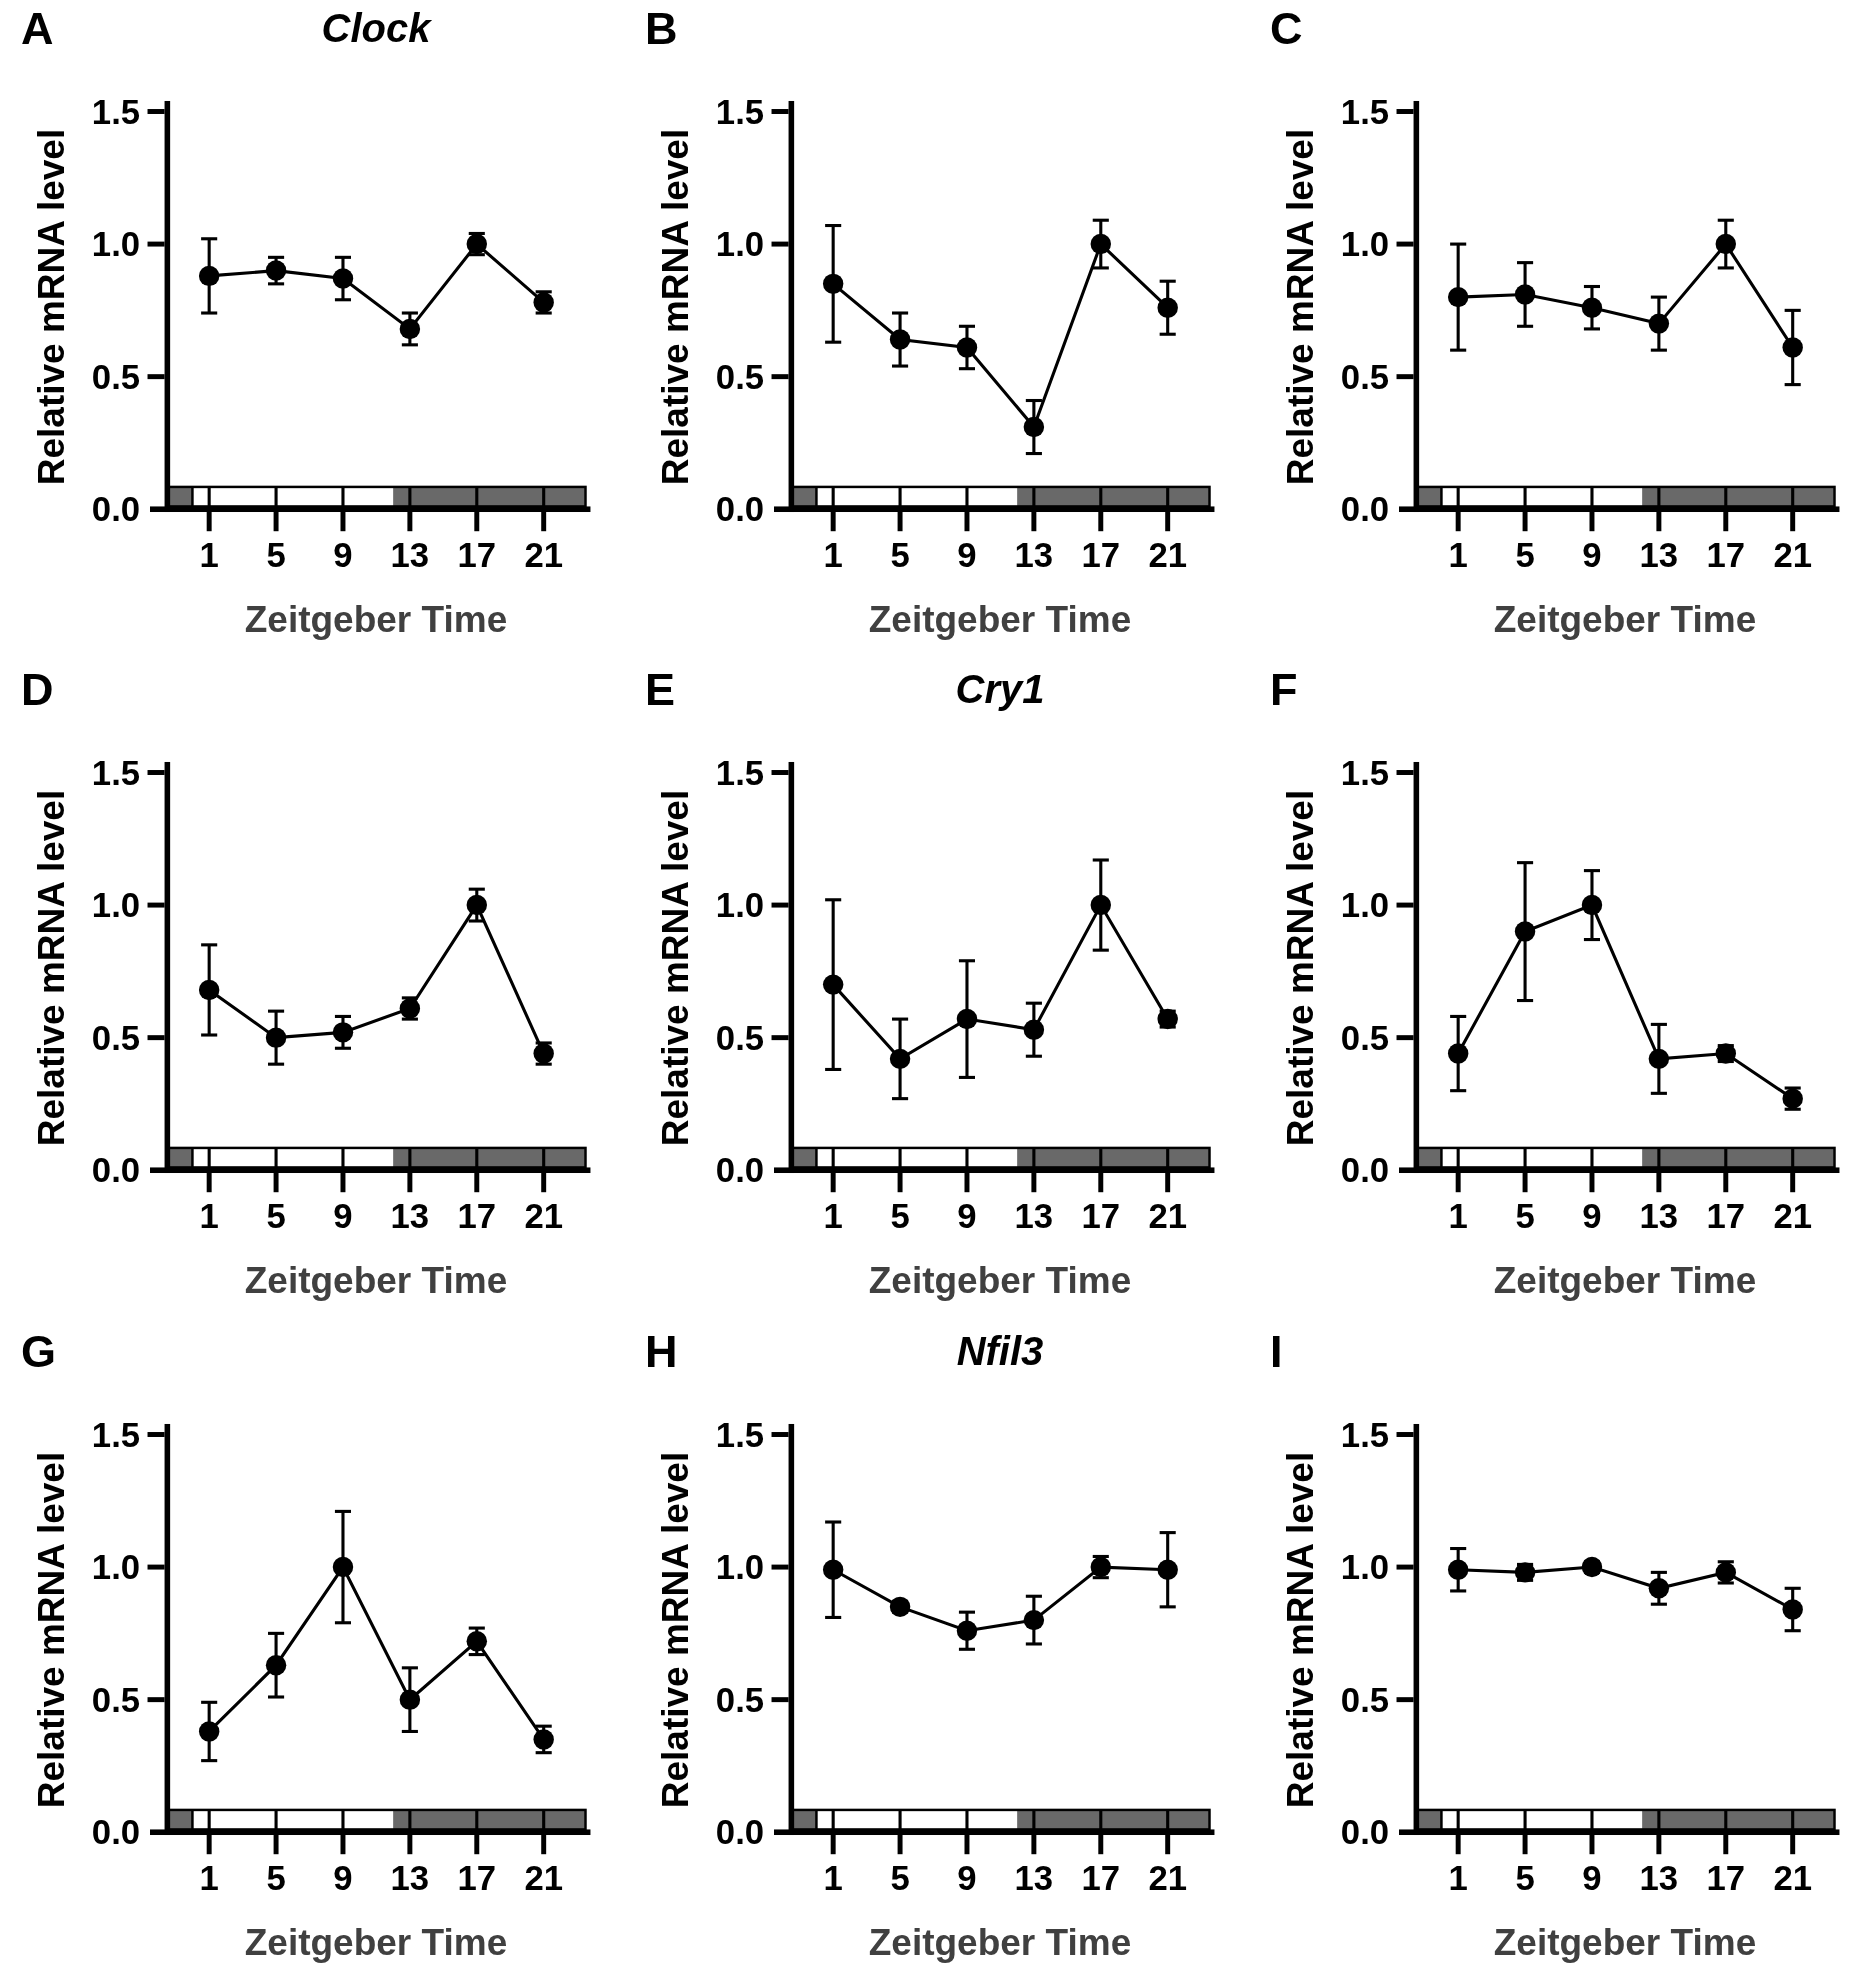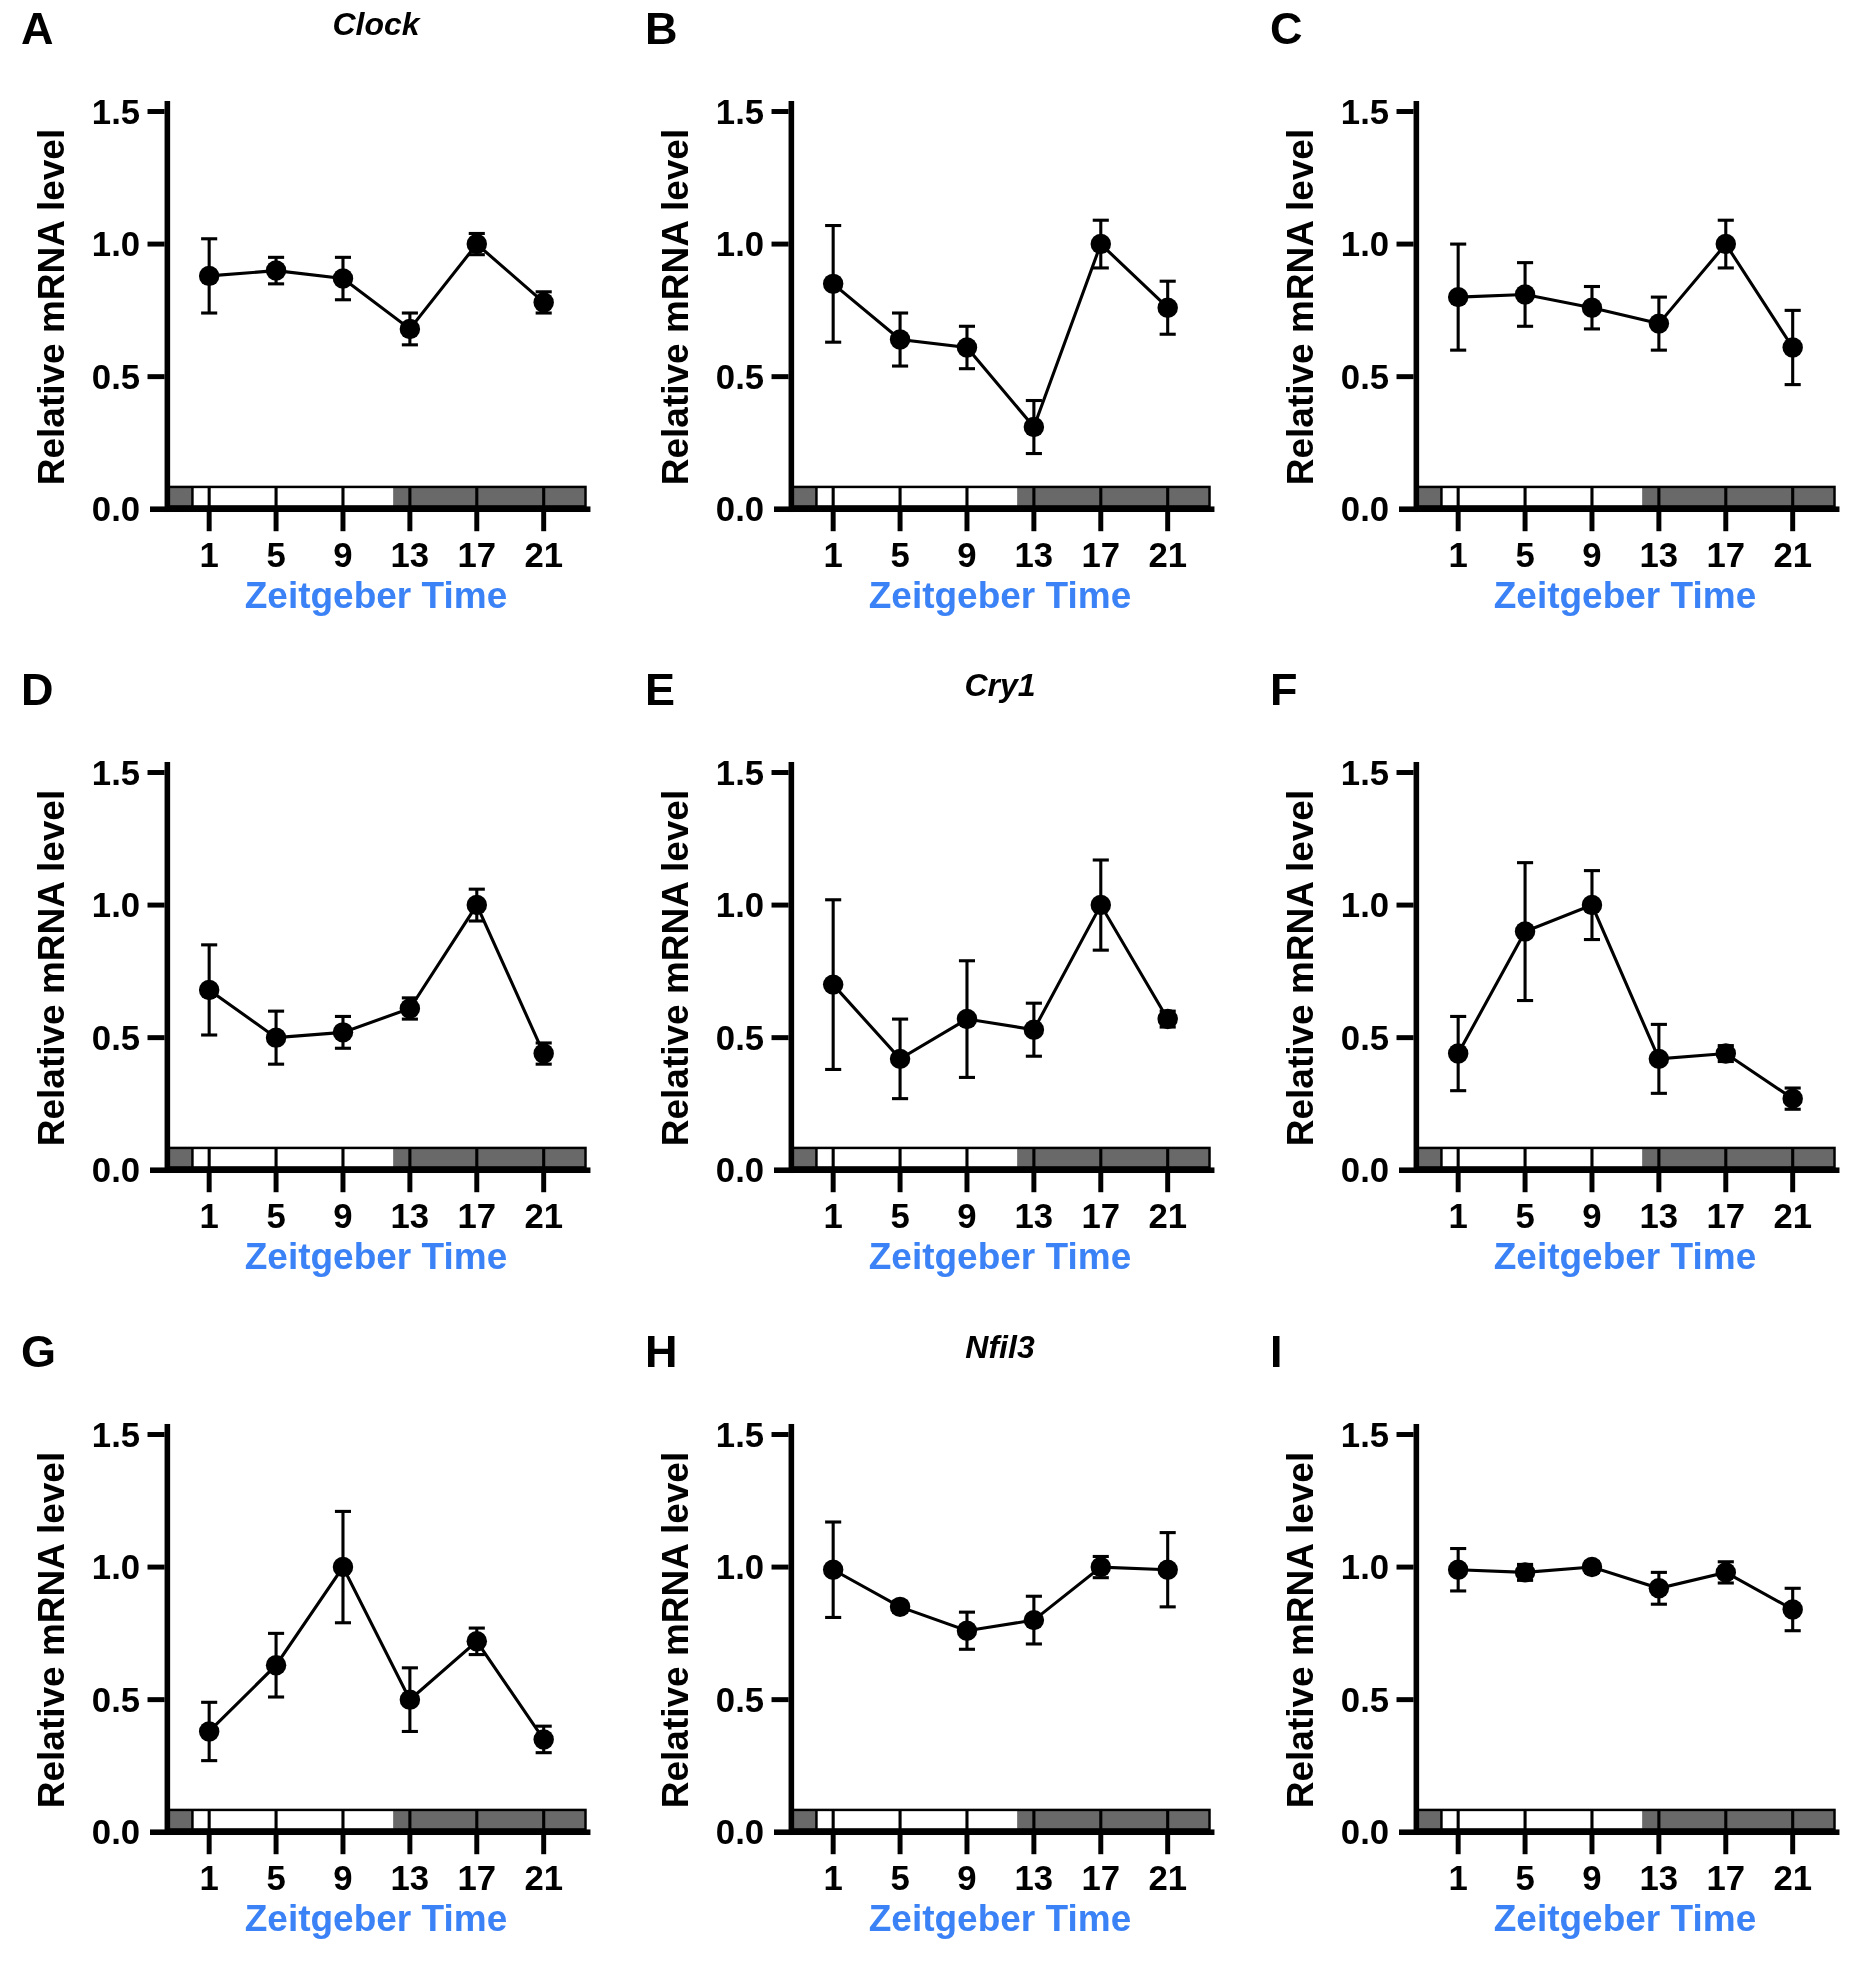--- a/index.html
+++ b/index.html
@@ -2,25 +2,25 @@
 <html style="font-size:10px"><head>
 <meta charset="utf-8">
 <style>
   html,body{margin:0;padding:0;background:#ffffff;}
   body{width:1873px;height:1985px;overflow:hidden;
        font-family:"Liberation Sans",sans-serif;}
   .grid{position:relative;width:1873px;height:1985px;background:#ffffff;}
   .panel{position:absolute;width:624px;height:661px;}
   .plabel{position:absolute;left:21px;top:2.5px;font-size:45px;font-weight:700;color:#000;}
   .ptitle{position:absolute;left:167px;top:6.2px;width:418px;margin:0;text-align:center;
-          font-size:32px;font-weight:700;font-style:italic;color:#000;}
+          font-size:40px;font-weight:700;font-style:italic;color:#000;}
   .ylab{position:absolute;left:52px;top:307px;transform:translate(-50%,-50%) rotate(-90deg);
         white-space:nowrap;font-size:37px;font-weight:700;color:#000;}
-  .xlab{position:absolute;left:167px;top:575px;width:418px;text-align:center;
-        font-size:37px;font-weight:700;color:#3b82f6;}
+  .xlab{position:absolute;left:167px;top:599px;width:418px;text-align:center;
+        font-size:37px;font-weight:700;color:#404040;}
   svg.plot{position:absolute;left:0;top:0;width:624px;height:661px;}
   svg text{font-family:"Liberation Sans",sans-serif;font-weight:700;font-size:56px;fill:#000;}
 </style>
 </head>
 <body>
 
 <div class="grid">
   <section class="panel" style="left:0;top:0">
     <div class="plabel">A</div>
     <h2 class="ptitle">Clock</h2>

